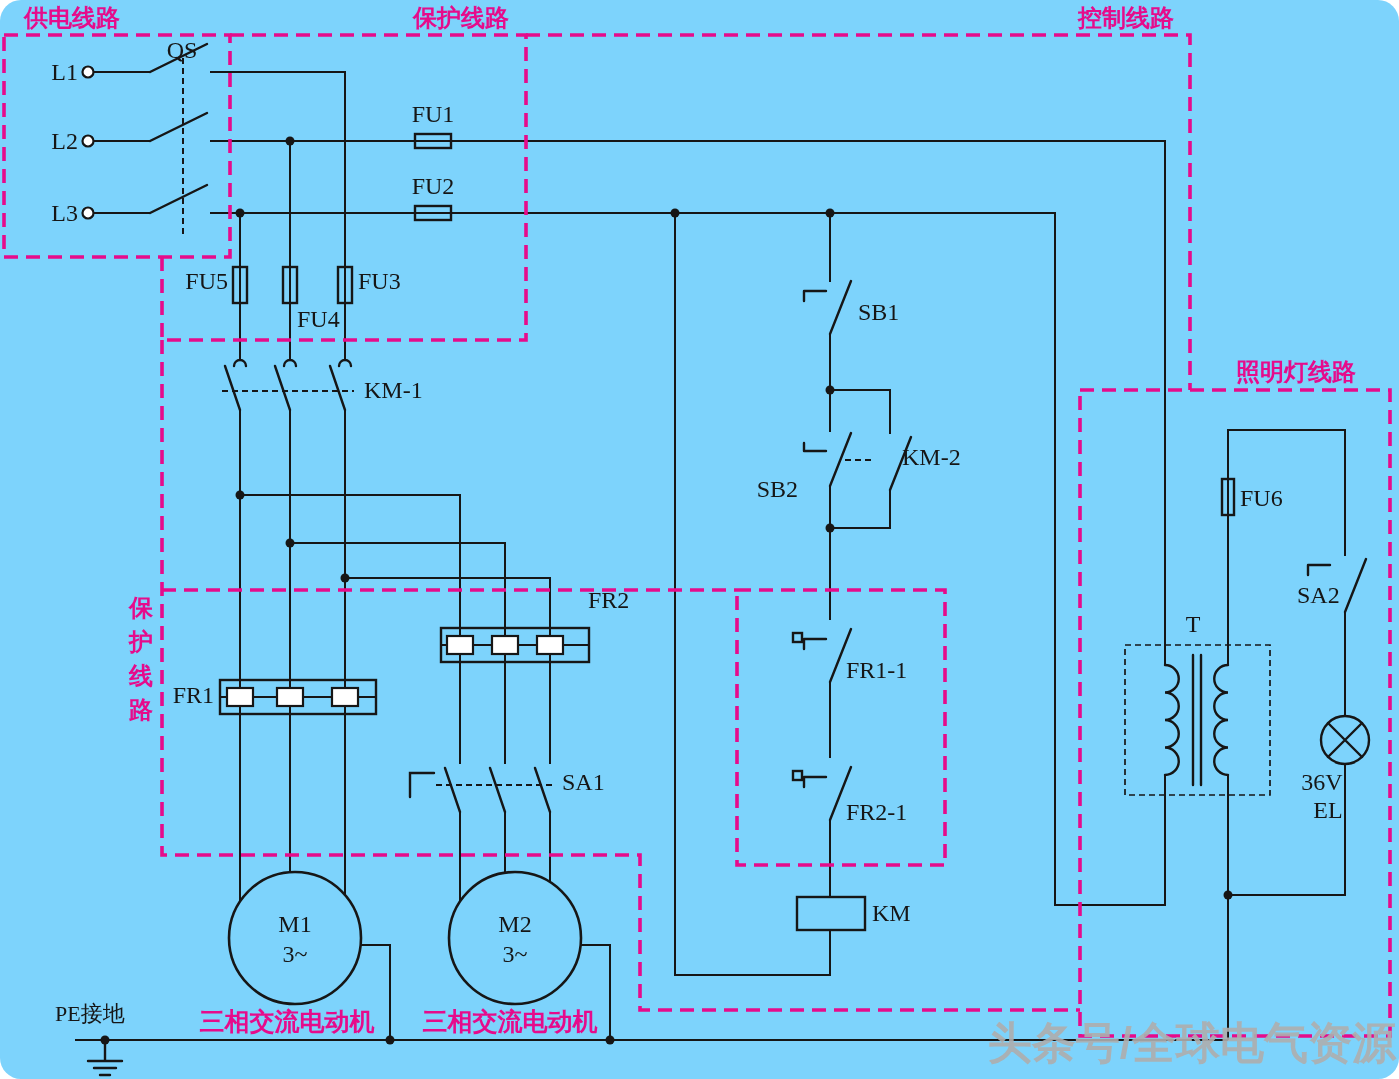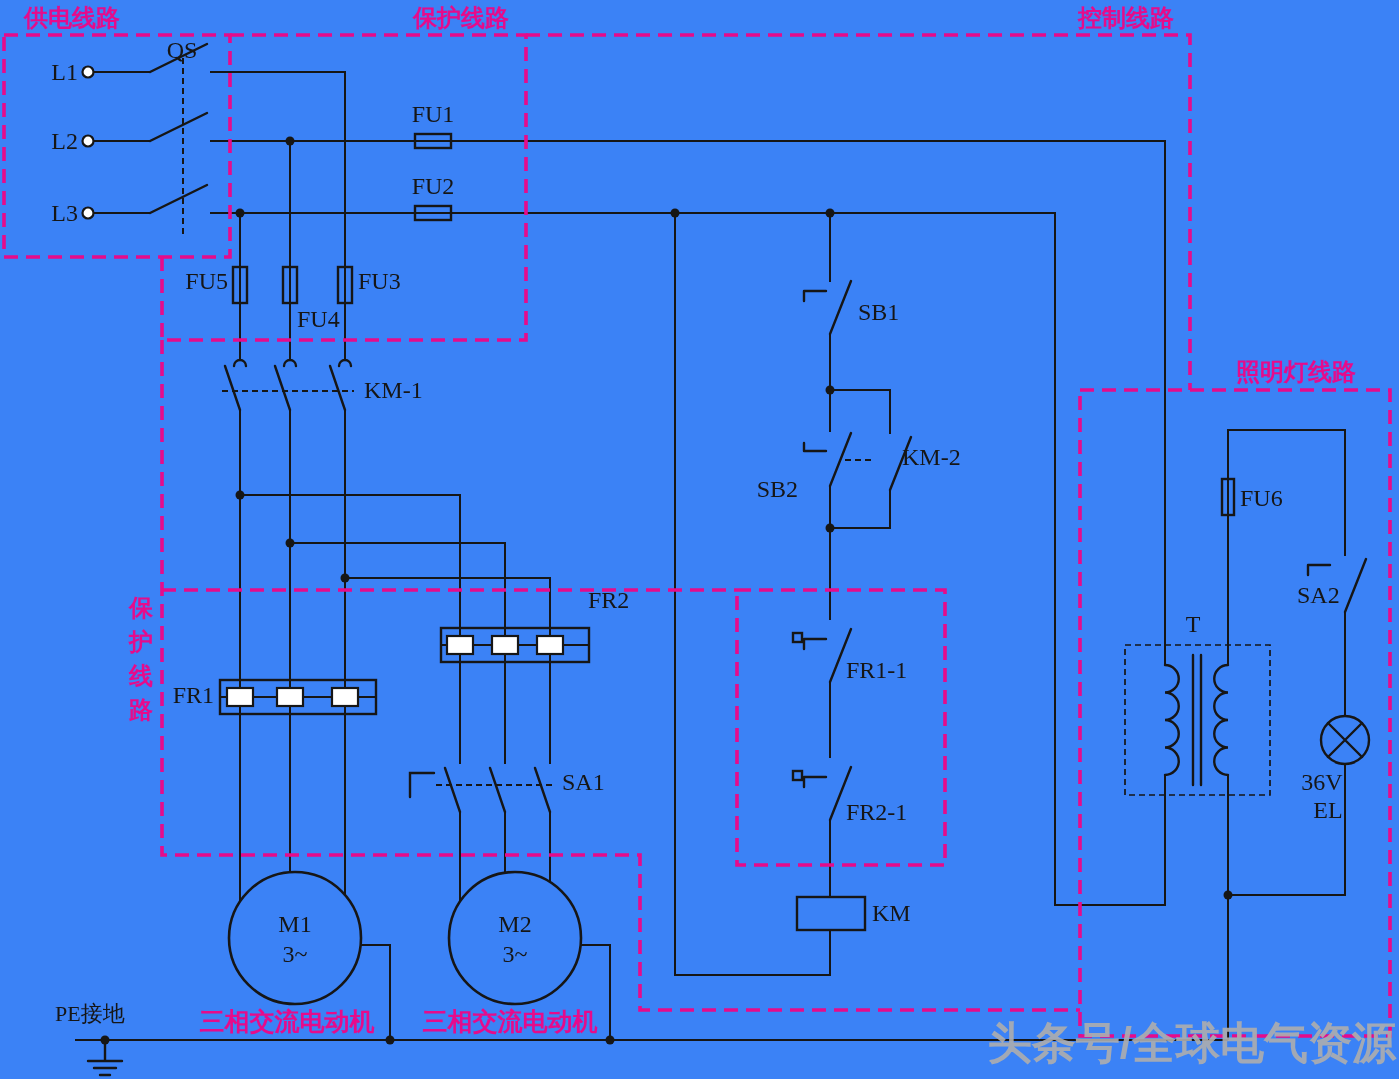--- a/index.html
+++ b/index.html
@@ -1,16 +1,16 @@
 <!DOCTYPE html>
 <html><head>
 <meta charset="utf-8">
 <style>
   html,body{margin:0;padding:0;background:#ffffff;}
-  .stage{width:1399px;height:1079px;background:#3b82f6;position:relative;overflow:hidden;}
+  .stage{width:1399px;height:1079px;background:#7dd3fc;position:relative;overflow:hidden;border-radius:21px;}
   svg{display:block;}
   .w{stroke:#161616;stroke-width:2;fill:none;stroke-linecap:butt;}
   .sym{stroke:#161616;stroke-width:2.4;fill:none;stroke-linecap:round;}
   .whitebox{fill:#ffffff;stroke:#161616;stroke-width:2.2;}
   .outline{fill:none;stroke:#161616;stroke-width:2.4;}
   .bdash{stroke:#161616;stroke-width:1.7;stroke-dasharray:6 4;fill:none;}
   .tdash{stroke:#161616;stroke-width:2;stroke-dasharray:6 4;fill:none;}
   .mg{stroke:#e60b8b;stroke-width:3.6;fill:none;stroke-dasharray:14 8;}
   .dot{fill:#161616;}
   .term{fill:#ffffff;stroke:#161616;stroke-width:2.2;}

